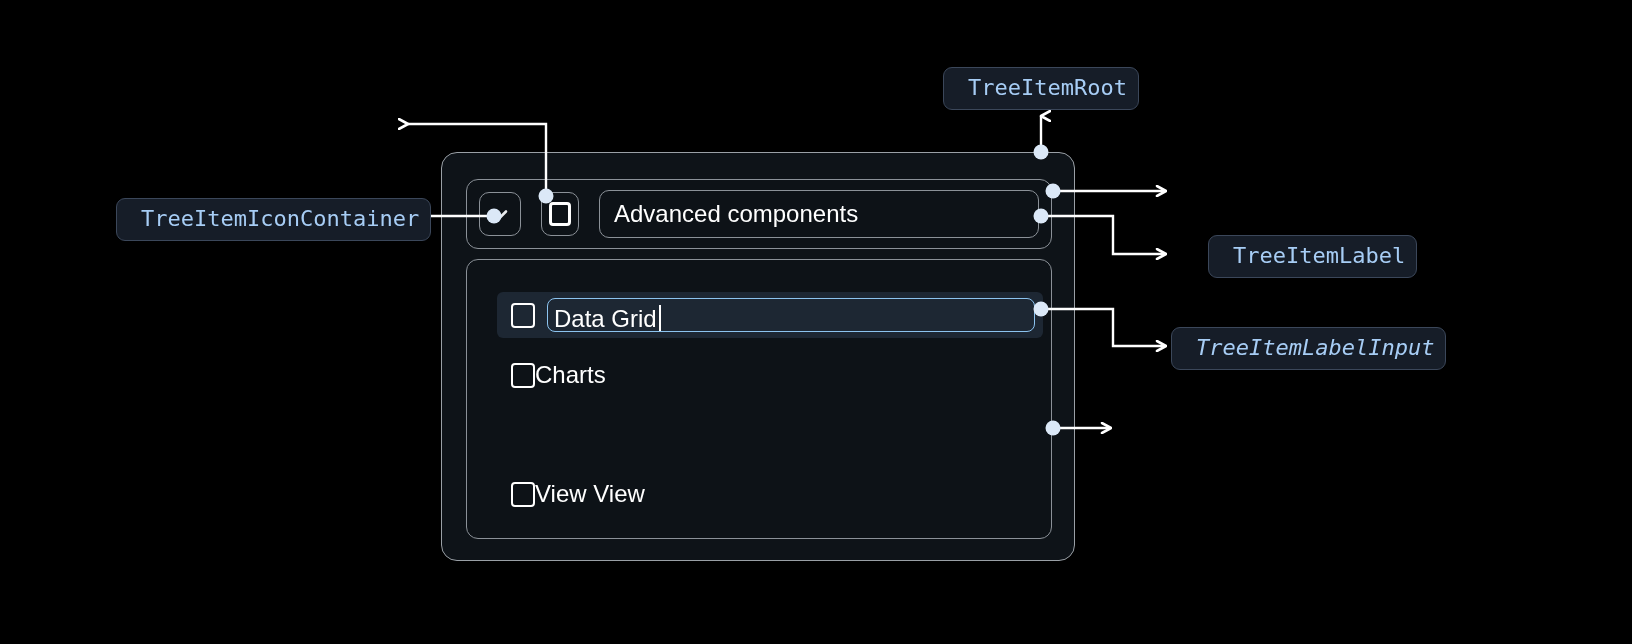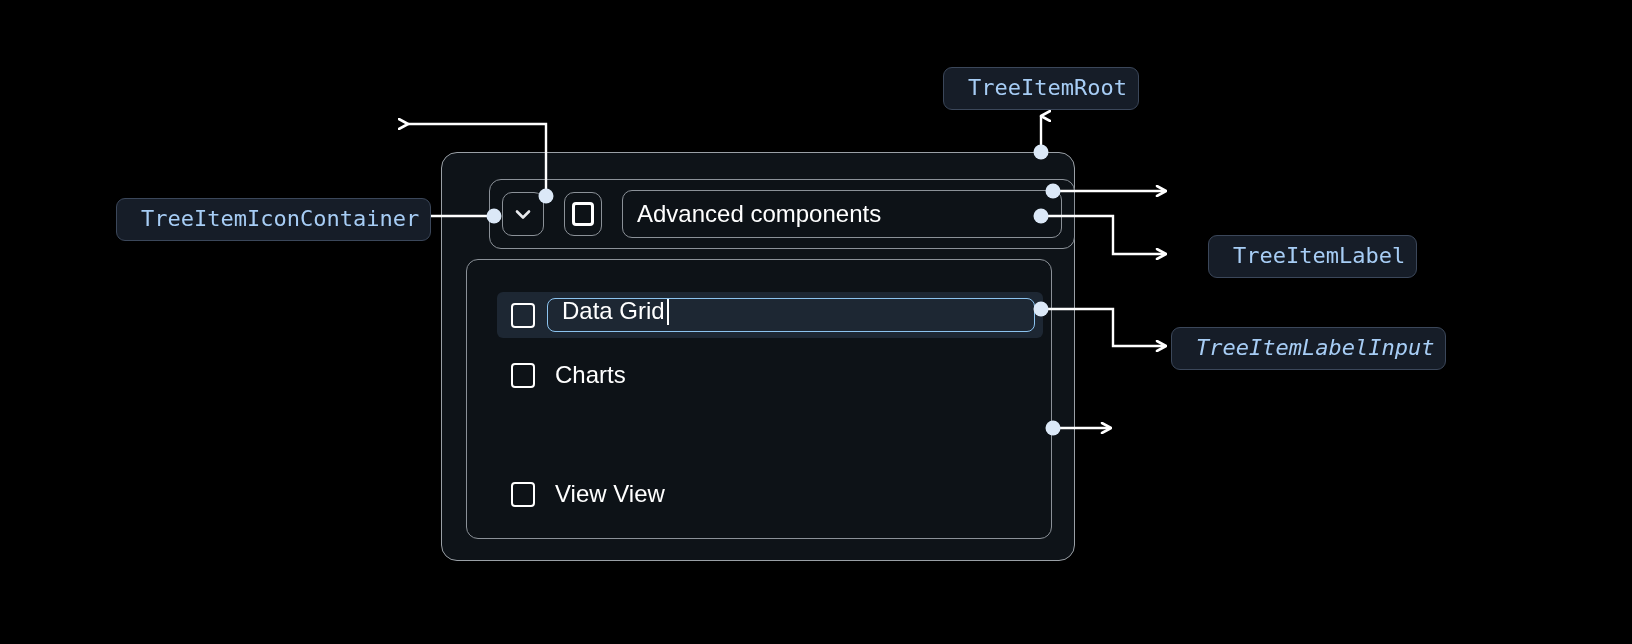--- a/index.html
+++ b/index.html
@@ -70,21 +70,20 @@
     width: 586px;
     height: 70px;
     box-sizing: border-box;
     background: #0d1217;
     border: 1.5px solid #8b9198;
     border-radius: 12px;
     display: flex;
     align-items: center;
     padding: 0 12px;
     gap: 20px;
-    margin-left: 23px;
   }
 
   .icon-container {
     width: 42px;
     height: 44px;
     flex: 0 0 42px;
     box-sizing: border-box;
     border: 1.5px solid #8b9198;
     border-radius: 10px;
     display: flex;
@@ -155,21 +154,20 @@
     box-sizing: border-box;
     border: 2.5px solid #ffffff;
     border-radius: 4px;
     background: transparent;
     flex: 0 0 24px;
   }
   .tree-row .rowlabel {
     color: #ffffff;
     font-size: 24px;
     font-family: "Liberation Sans", sans-serif;
-    margin-left: 20px;
     white-space: nowrap;
   }
 
   #row-selected {
     left: 30px;
     top: 32px;
     width: 546px;
     background: #1d2733;
     border-radius: 6px;
     padding-left: 14px;
@@ -177,22 +175,22 @@
   #label-input-wrap {
     position: relative;
     flex: 1 1 auto;
     margin-left: 12px;
     height: 34px;
     box-sizing: border-box;
     border: 1.5px solid #8cc3ef;
     border-radius: 8px;
     background: transparent;
     display: flex;
-    align-items: flex-start;
-    padding-left: 14px;
+    align-items: flex-end;
+    padding-left: 6px;
     margin-right: 8px;
   }
   #label-input-text {
     color: #ffffff;
     font-size: 24px;
     font-family: "Liberation Sans", sans-serif;
     line-height: 1;
   }
   #caret {
     display: inline-block;

